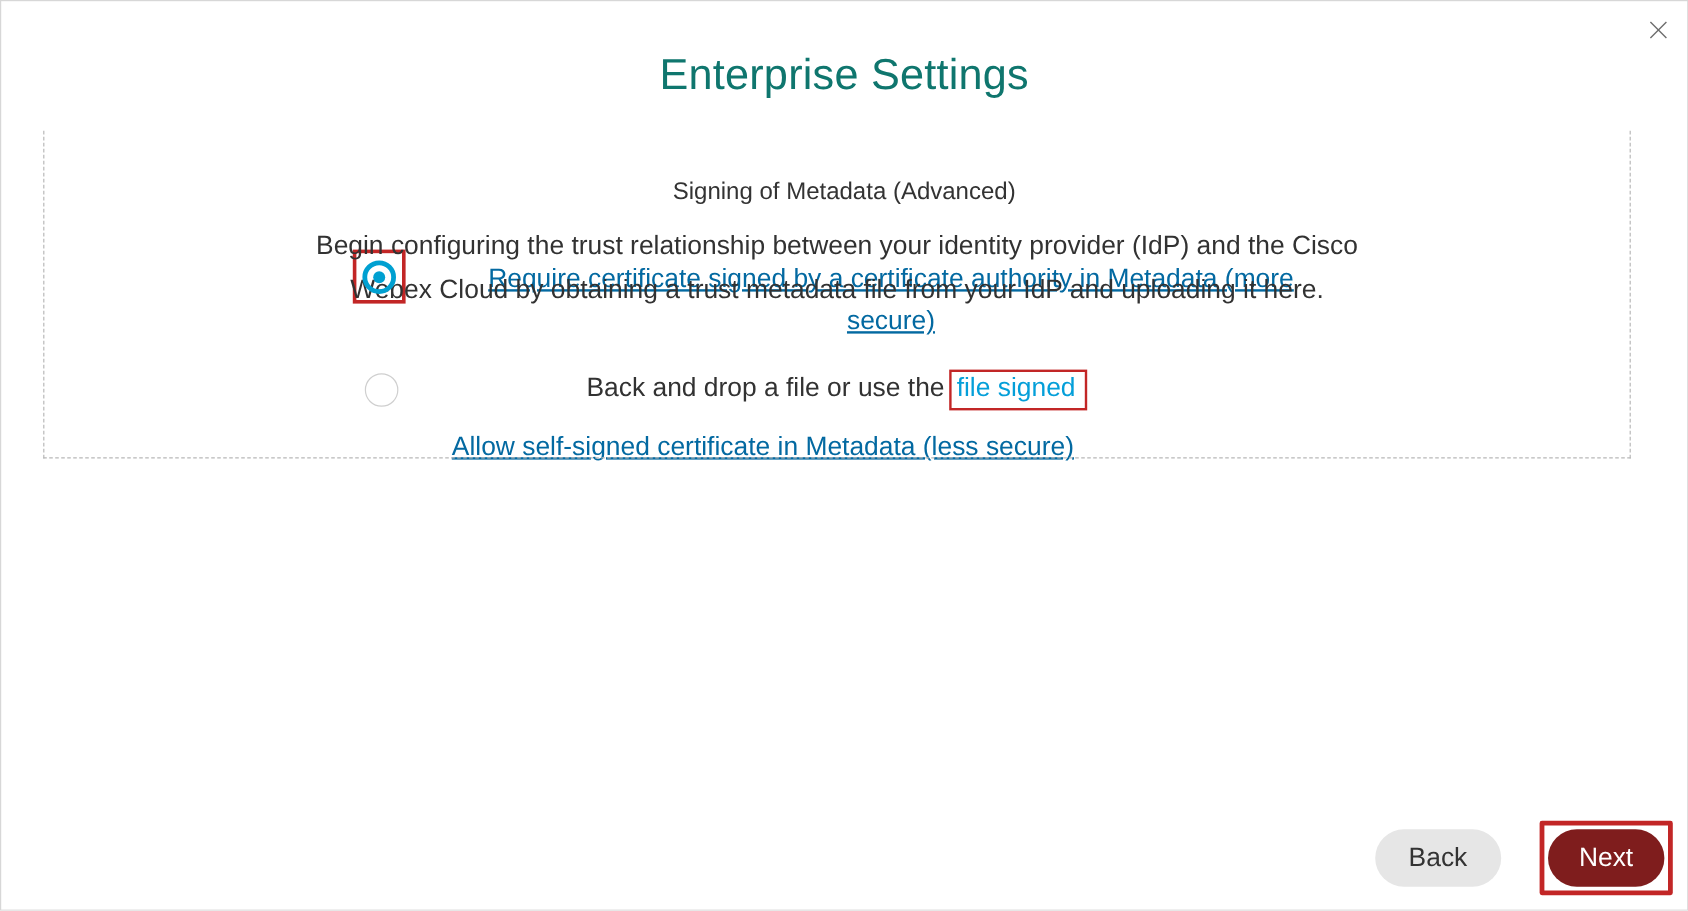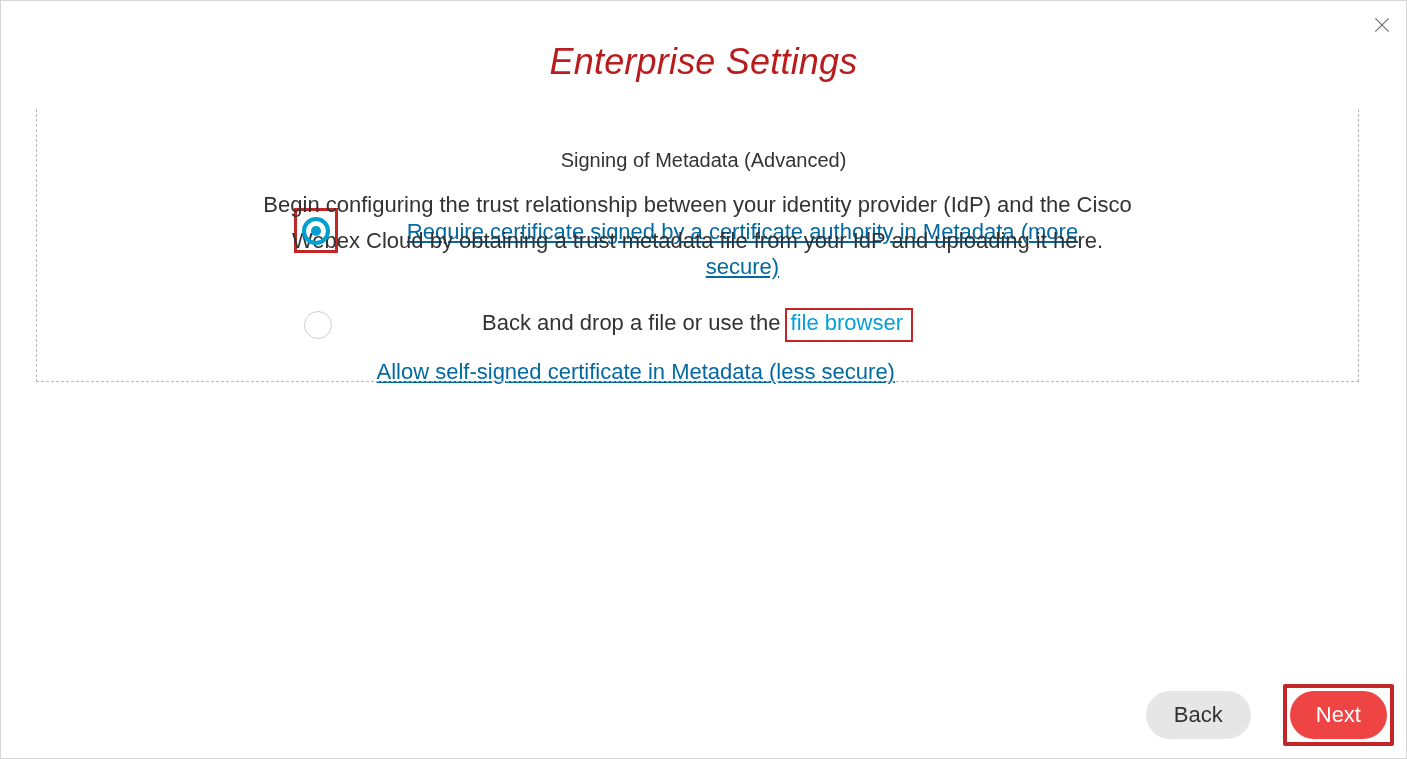--- a/index.html
+++ b/index.html
@@ -25,24 +25,23 @@
       width: 20px;
       height: 20px;
       cursor: pointer;
       color: #6a6a6a;
     }
     .close-icon svg { width: 100%; height: 100%; display: block; }
     .page-title {
       text-align: center;
       font-size: 36px;
       font-weight: 400;
-      color: #b91c1c;
+      color: #0f766e;
       margin-top: 40px;
       letter-spacing: 0.2px;
-      font-style: italic;
     }
 
     .dropzone {
       position: absolute;
       left: 35px;
       right: 47px;
       top: 108px;
       height: 273px;
       border: 1px dashed #b8b8b8;
       border-top: none;
@@ -145,21 +144,21 @@
       border-radius: 26px;
       padding: 11px 28px;
       cursor: pointer;
       font-family: inherit;
     }
     .btn-back {
       background: #e6e6e6;
       color: #333;
     }
     .btn-next {
-      background: #ef4444;
+      background: #7f1d1d;
       color: #fff;
       padding: 11px 26px;
     }
     .hl-next {
       border: 4px solid #c22626;
       padding: 3px;
       border-radius: 2px;
     }
   </style>
 </head>
@@ -172,21 +171,21 @@
       <line x1="4" y1="4" x2="20" y2="20"></line>
       <line x1="20" y1="4" x2="4" y2="20"></line>
     </svg>
   </div>
 
   <h1 class="page-title">Enterprise Settings</h1>
 
   <div class="dropzone">
     <p class="dropzone-intro">Begin configuring the trust relationship between your identity provider (IdP) and the Cisco Webex Cloud by obtaining a trust metadata file from your IdP and uploading it here.</p>
     <p class="dropzone-action">
-      <span>Back and drop a file or use the </span><span class="hl-link"><a class="file-browser-link">file browser</a></span>
+      <span>Back and drop a file or use the </span><span class="hl-link"><a class="file-browser-link">file signed</a></span>
     </p>
   </div>
 
   <h2 class="section-title">Signing of Metadata (Advanced)</h2>
 
   <div class="radio-group">
 
     <div class="radio-row">
       <span class="hl-radio">
         <span class="radio-outer selected"></span>

